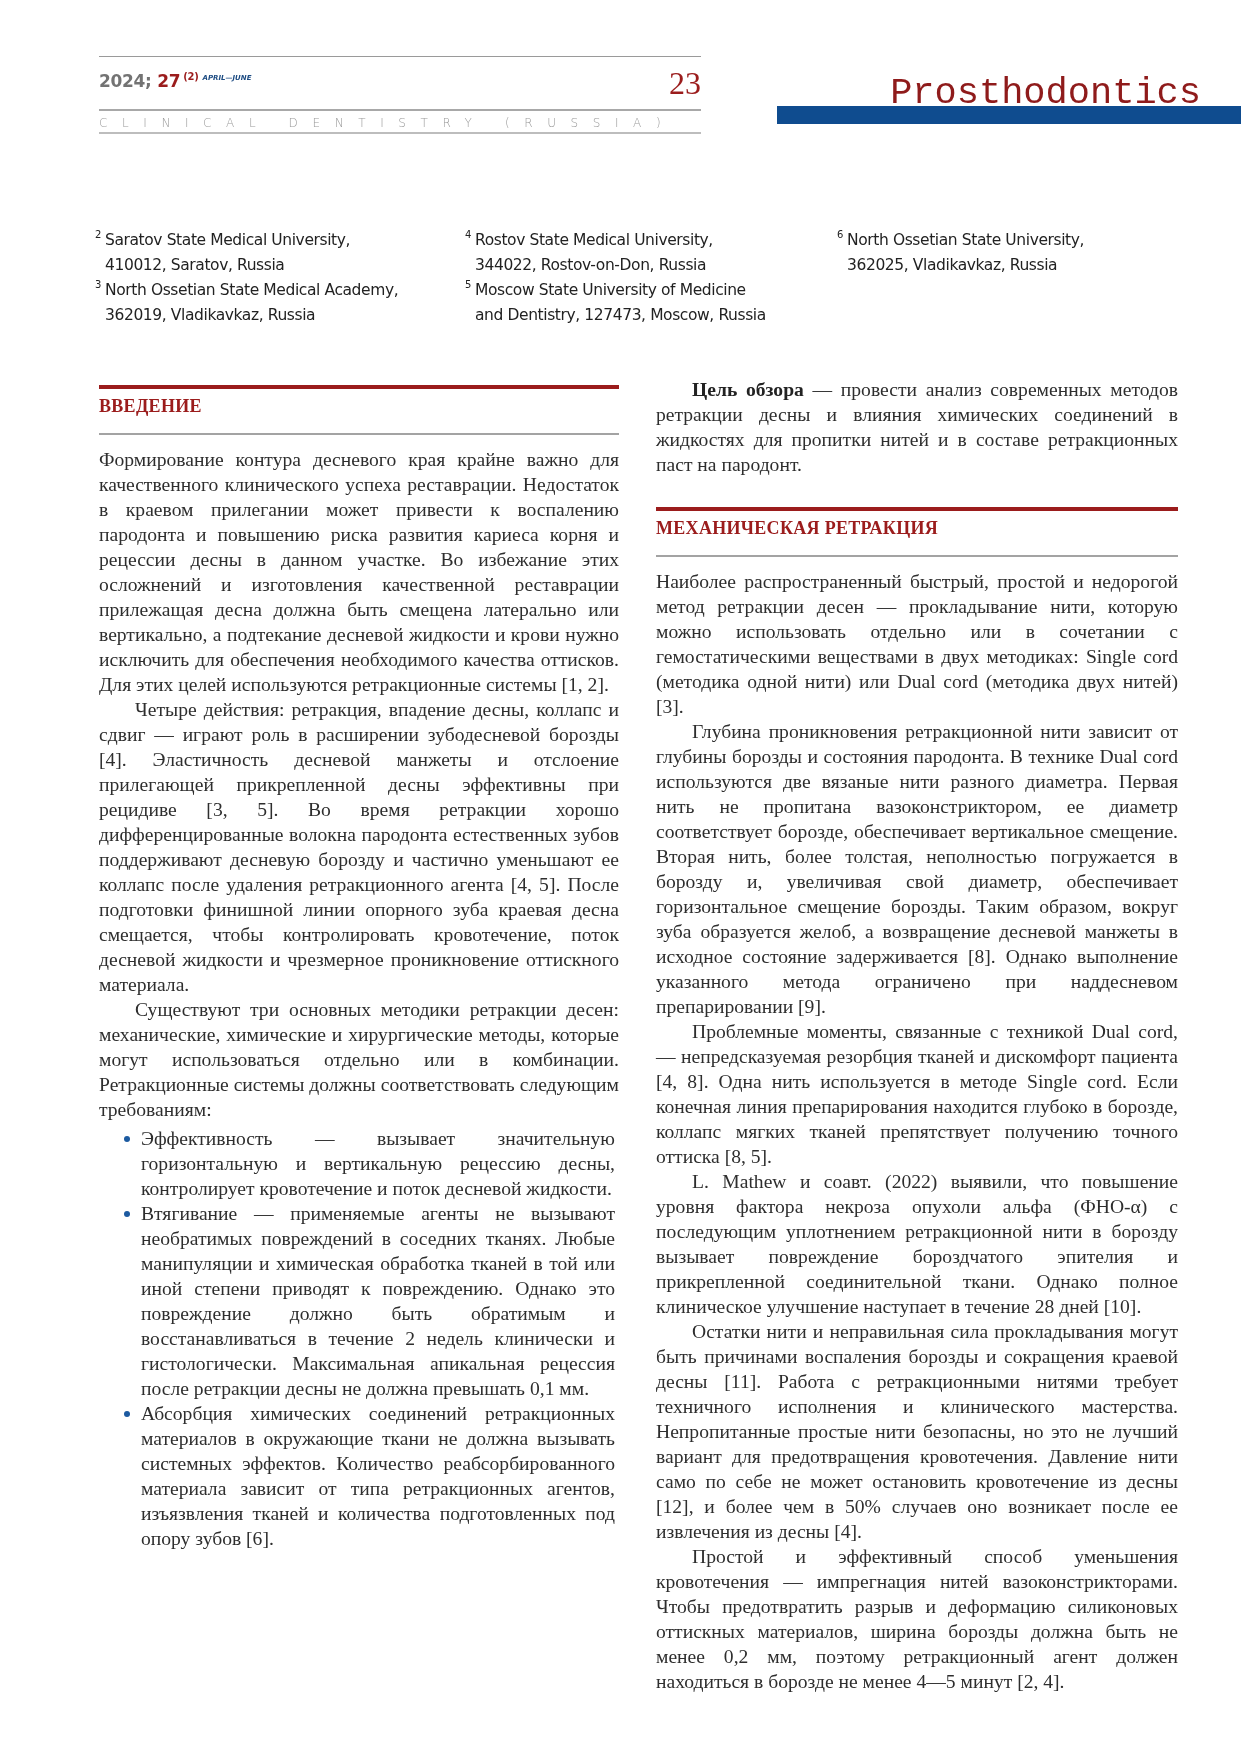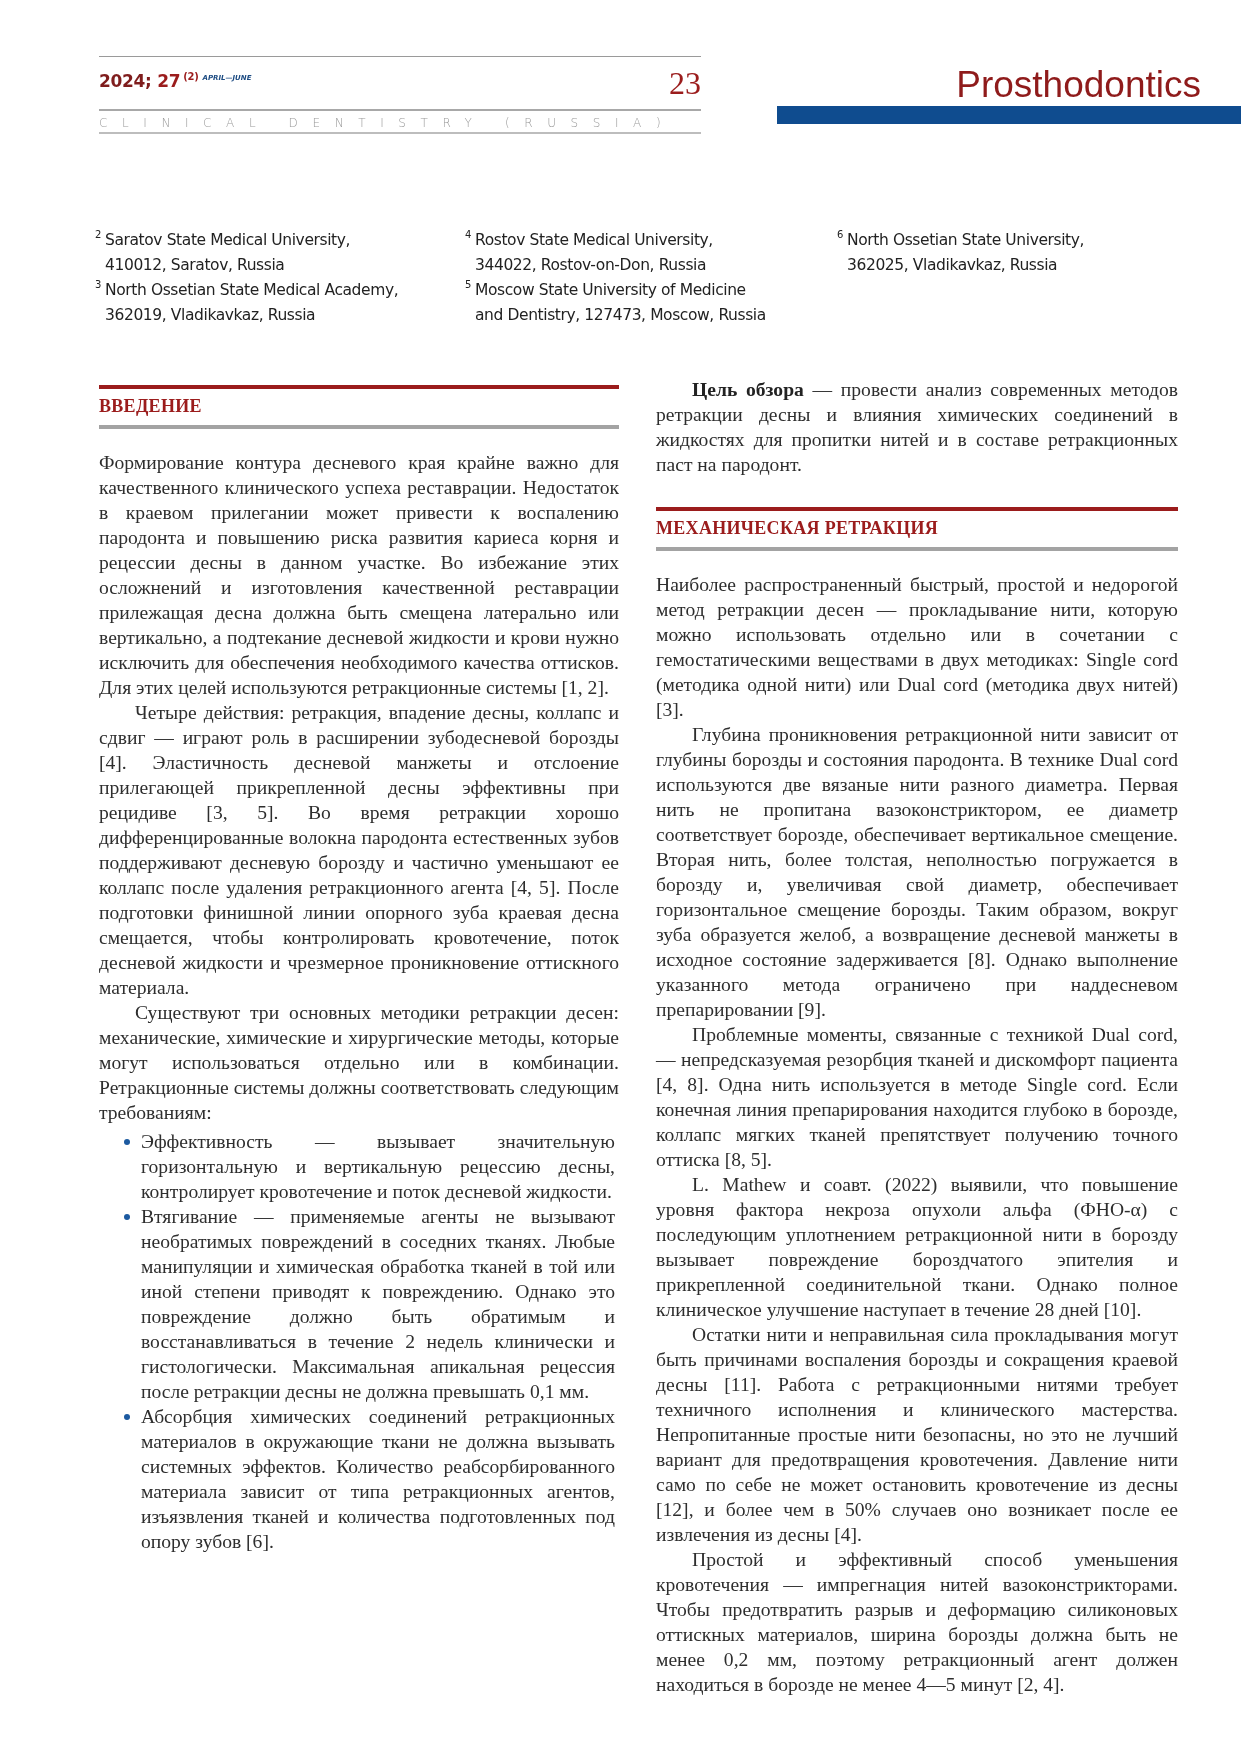--- a/index.html
+++ b/index.html
@@ -2,45 +2,45 @@
 <html><head>
 <meta charset="utf-8">
 <style>
   html, body { margin: 0; padding: 0; background: #ffffff; }
   body { width: 1241px; height: 1754px; position: relative; overflow: hidden; color: #2a2a2a; }
 
   .header-left { position: absolute; left: 99px; top: 56px; width: 602px; }
   .header-topline { height: 1px; background: #9a9a9a; }
   .issue-line { position: relative; height: 52px; }
   .issue { position: absolute; left: 0; top: 14px; font-family: "DejaVu Sans", sans-serif; font-weight: bold; font-size: 17px; letter-spacing: -0.3px; }
-  .issue .year { color: #7f1d1d; }
+  .issue .year { color: #737373; }
   .issue .vol { color: #9b1c1c; }
   .issue .num { color: #9b1c1c; font-size: 10px; vertical-align: super; margin-left: 3px; }
   .issue .months { color: #1c4b82; font-size: 7px; font-style: italic; vertical-align: super; margin-left: 4px; letter-spacing: 0; }
   .page-number { position: absolute; right: 0; top: 8px; font-family: "Liberation Serif", serif; font-size: 32px; color: #9b1c1c; }
   .journal-rule { height: 2px; background: #a8a8a8; }
   .journal-name { font-family: "DejaVu Sans", sans-serif; font-size: 12px; color: #9a9a9a; letter-spacing: 14.6px; padding: 5px 0 2px 0; white-space: nowrap; font-weight: 300; }
   .journal-bottomline { height: 2px; background: #bdbdbd; }
 
-  .section-title { position: absolute; right: 40px; top: 64px; font-family: Liberation Sans, sans-serif; font-size: 37px; color: #8f1b1b; }
+  .section-title { position: absolute; right: 40px; top: 72px; font-family: Liberation Mono, monospace; font-size: 37px; color: #8f1b1b; }
   .section-bar { position: absolute; left: 777px; top: 106px; width: 464px; height: 18px; background: #0f4c8f; }
 
   .affils { position: absolute; top: 228px; left: 95px; width: 1130px; font-family: "DejaVu Sans", sans-serif; font-size: 15.5px; color: #222; line-height: 25px; letter-spacing: -0.4px; }
   .affil-col { position: absolute; top: 0; }
   .affil-col.c1 { left: 0; } .affil-col.c2 { left: 370px; } .affil-col.c3 { left: 742px; }
   .affil { position: relative; padding-left: 10px; }
   .affil sup { position: absolute; left: 0; top: -6px; font-size: 10px; }
 
   .col { position: absolute; font-family: "Liberation Serif", serif; font-size: 19.6px; line-height: 25px; color: #2e2e2e; text-align: justify; }
   .col.left { left: 99px; top: 385px; width: 520px; }
   .col.right { left: 656px; top: 377px; width: 522px; }
   .col p { margin: 0; }
   .col p.indent { text-indent: 36px; }
 
-  .sec-head { border-top: 4px solid #9b1c1c; border-bottom: 4px solid #a3a3a3; padding: 4px 0 6px 0; margin-bottom: 21px; }
+  .sec-head { border-top: 4px solid #9b1c1c; border-bottom: 2px solid #a3a3a3; padding: 4px 0 14px 0; margin-bottom: 12px; }
   .sec-head span { font-family: "Liberation Serif", serif; font-weight: bold; font-size: 18px; color: #9b1c1c; letter-spacing: 0.3px; }
   .right .sec-head { margin-top: 30px; }
 
   ul.reqs { list-style: none; margin: 4px; padding: 0 0 0 38px; }
   ul.reqs li { position: relative; }
   ul.reqs li .bullet { position: absolute; left: -17px; top: 10px; width: 6px; height: 6px; border-radius: 50%; background: #1c5aa0; }
 
   b.lead { font-weight: bold; color: #222; }
 </style>
 </head>

